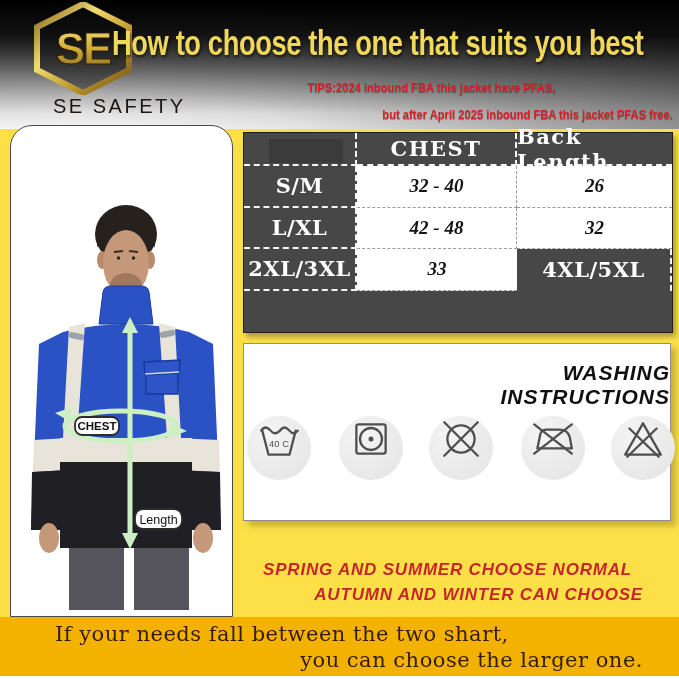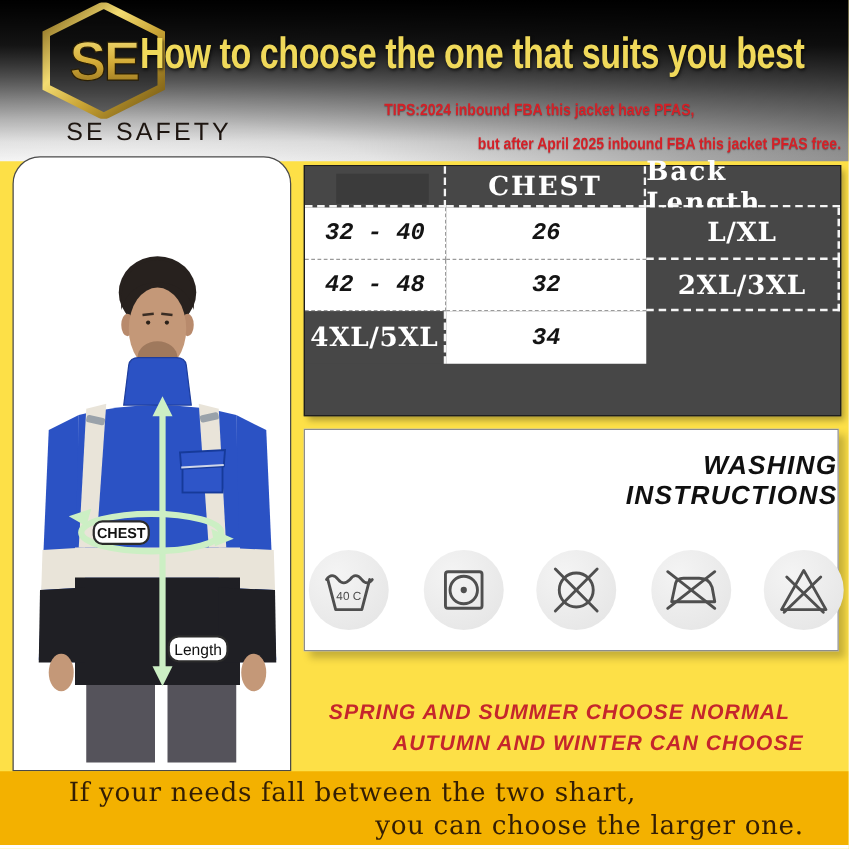--- a/index.html
+++ b/index.html
@@ -27,35 +27,35 @@
 
   
   .size-table{position:absolute;left:243px;top:132px;width:430px;height:201px;background:#474747;
     border:1px solid #1e1e1e;box-shadow:3px 4px 5px rgba(0,0,0,.3);
     display:grid;grid-template-columns:113px 160px 155px;grid-template-rows:33px repeat(4,41.5px)}
   .tc{display:flex;align-items:center;justify-content:center;position:relative}
   .dark{background:#474747;color:#fff;font-family:"DejaVu Serif",serif;font-weight:600;
     border-right:2px dashed rgba(255,255,255,.95);border-bottom:2px dashed rgba(255,255,255,.95)}
   .hc{font-size:21px;letter-spacing:1.5px}
   .lc{font-size:21px;letter-spacing:.5px}
-  .dc{background:#fff;color:#141414;font-family:Liberation Mono, monospace;font-style:italic;font-weight:bold;
+  .dc{background:#fff;color:#141414;font-family:Liberation Serif, serif;font-style:italic;font-weight:bold;
     font-size:19px;border-right:1px dashed #9a9a9a;border-bottom:1px dashed #9a9a9a}
   .col3{border-right:none!important}
   .rowlast{border-bottom:none!important}
   .patch{position:absolute;left:25px;top:6px;width:74px;height:24px;background:#3b3b3b}
 
   
   .wash-box{position:absolute;left:243px;top:343px;width:428px;height:178px;background:#fff;
     border:1px solid #8d8d8d;box-shadow:5px 5px 6px rgba(0,0,0,.22)}
   .wash-title{position:absolute;left:0;width:100%;text-align:right;font-weight:bold;font-style:italic;
     font-size:21px;letter-spacing:1px;color:#101010}
   .wt1{top:17px}.wt2{top:41px}
-  .wash-circle{position:absolute;top:96px;width:64px;height:64px;border-radius:50%;
+  .wash-circle{position:absolute;top:72px;width:64px;height:64px;border-radius:50%;
     background:radial-gradient(circle at 35% 30%, #f4f4f4 0%, #eaeaea 60%, #e3e3e3 100%);
-    display:flex;align-items:center;justify-content:center}
+    display:flex;justify-content:center}
   .wc1{left:3px}.wc2{left:95px}.wc3{left:185px}.wc4{left:277px}.wc5{left:367px}
   .wicon{stroke:#4f4f4f;stroke-width:2.2;fill:none;stroke-linecap:round;stroke-linejoin:round}
 
   
   .season{position:absolute;font-size:17px;font-weight:bold;font-style:italic;color:#C5262C;
     letter-spacing:.8px;white-space:nowrap}
   .sn1{right:47px;top:560px}
   .sn2{right:36px;top:585px}
 
   
@@ -169,31 +169,32 @@
     </svg>
   </div>
 
   <div class="size-table">
     <div class="tc dark hc">
         <span class="patch"></span>
       </div>
     <div class="tc dark hc">CHEST</div>
     <div class="tc dark hc col3">Back Length</div>
 
+    <div class="tc dark lc">S/M</div>
     <div class="tc dc">32 - 40</div>
     <div class="tc dc col3">26</div>
 
     <div class="tc dark lc">L/XL</div>
     <div class="tc dc">42 - 48</div>
     <div class="tc dc col3">32</div>
 
     <div class="tc dark lc">2XL/3XL</div>
+    <div class="tc dc col3">33</div>
 
     <div class="tc dark lc rowlast">4XL/5XL</div>
-    <div class="tc dc col3 rowlast">34</div>
   </div>
 
   <div class="wash-box">
     <div class="wash-title wt1">WASHING</div>
     <div class="wash-title wt2">INSTRUCTIONS</div>
 
     <div class="wash-circle wc1">
       <svg width="46" height="46" viewBox="0 0 44 44">
         <path class="wicon" d="M6,14 L12,37 L32,37 L38,14"></path>
         <path class="wicon" d="M5,14 q4,-6 9,0 q4,5 9,0 q4,-6 9,0 q4,5 8,0" stroke-width="1.8"></path>

